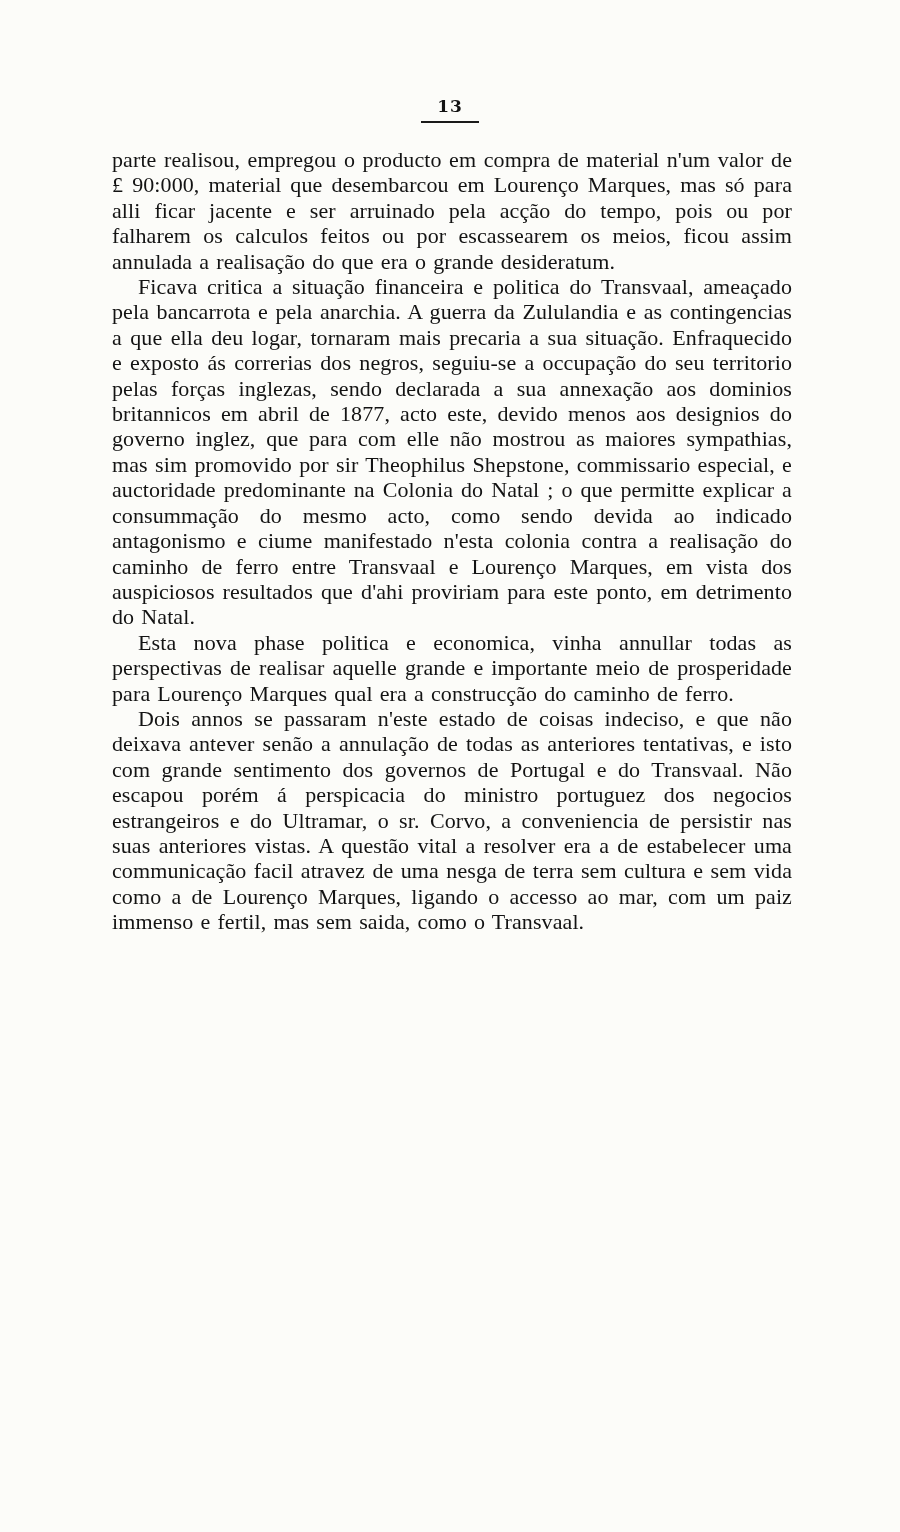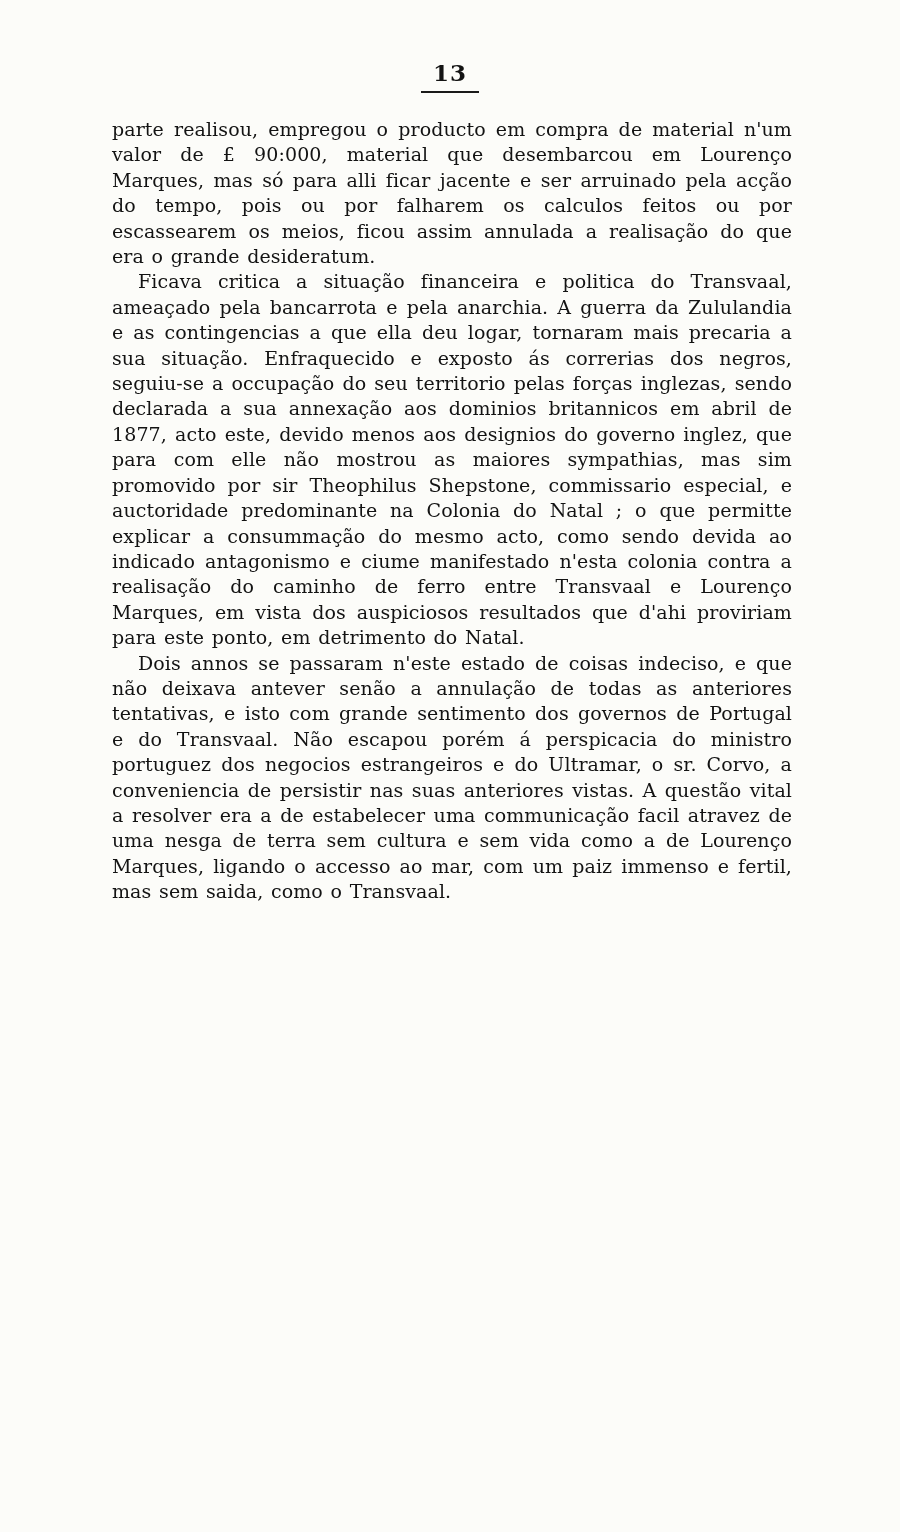--- a/index.html
+++ b/index.html
@@ -16,39 +16,40 @@
   }
   .scan-page {
     position: relative;
     width: 900px;
     height: 1532px;
     background: #fcfcf9;
   }
   .page-number {
     width: 58px;
     margin: 0 auto;
-    padding-top: 59px;
+    padding-top: 96px;
     text-align: center;
-    font-size: 23px;
+    font-size: 17px;
     font-weight: bold;
     letter-spacing: 1px;
   }
   .page-number-inner {
     display: inline-block;
     min-width: 58px;
     border-bottom: 2px solid #1a1a1a;
     padding-bottom: 5px;
   }
   .body-text {
     margin: 24px 108px 0 112px;
-    font-size: 19px;
+    font-size: 22px;
     line-height: 25.4px;
     text-align: justify;
     letter-spacing: 0.1px;
     word-spacing: 1.5px;
+    font-family: Liberation Serif, serif;
   }
   .body-text p {
     margin: 0;
     padding: 0;
   }
   .body-text p.indent {
     text-indent: 26px;
   }
 </style>
 </head>
@@ -56,16 +57,17 @@
 
 <div class="scan-page">
 
   <div class="page-number">
     <span class="page-number-inner">13</span>
   </div>
 
   <div class="body-text">
     <p>parte realisou, empregou o producto em compra de material n'um valor de £ 90:000, material que desembarcou em Lourenço Marques, mas só para alli ficar jacente e ser arruinado pela acção do tempo, pois ou por falharem os calculos feitos ou por escassearem os meios, ficou assim annulada a realisação do que era o grande desideratum.</p>
     <p class="indent">Ficava critica a situação financeira e politica do Transvaal, ameaçado pela bancarrota e pela anarchia. A guerra da Zululandia e as contingencias a que ella deu logar, tornaram mais precaria a sua situação. Enfraquecido e exposto ás correrias dos negros, seguiu-se a occupação do seu territorio pelas forças inglezas, sendo declarada a sua annexação aos dominios britannicos em abril de 1877, acto este, devido menos aos designios do governo inglez, que para com elle não mostrou as maiores sympathias, mas sim promovido por sir Theophilus Shepstone, commissario especial, e auctoridade predominante na Colonia do Natal ; o que permitte explicar a consummação do mesmo acto, como sendo devida ao indicado antagonismo e ciume manifestado n'esta colonia contra a realisação do caminho de ferro entre Transvaal e Lourenço Marques, em vista dos auspiciosos resultados que d'ahi proviriam para este ponto, em detrimento do Natal.</p>
+    <p class="indent">Esta nova phase politica e economica, vinha annullar todas as perspectivas de realisar aquelle grande e importante meio de prosperidade para Lourenço Marques qual era a construcção do caminho de ferro.</p>
     <p class="indent">Dois annos se passaram n'este estado de coisas indeciso, e que não deixava antever senão a annulação de todas as anteriores tentativas, e isto com grande sentimento dos governos de Portugal e do Transvaal. Não escapou porém á perspicacia do ministro portuguez dos negocios estrangeiros e do Ultramar, o sr. Corvo, a conveniencia de persistir nas suas anteriores vistas. A questão vital a resolver era a de estabelecer uma communicação facil atravez de uma nesga de terra sem cultura e sem vida como a de Lourenço Marques, ligando o accesso ao mar, com um paiz immenso e fertil, mas sem saida, como o Transvaal.</p>
   </div>
 
 </div>
 
 </body></html>

